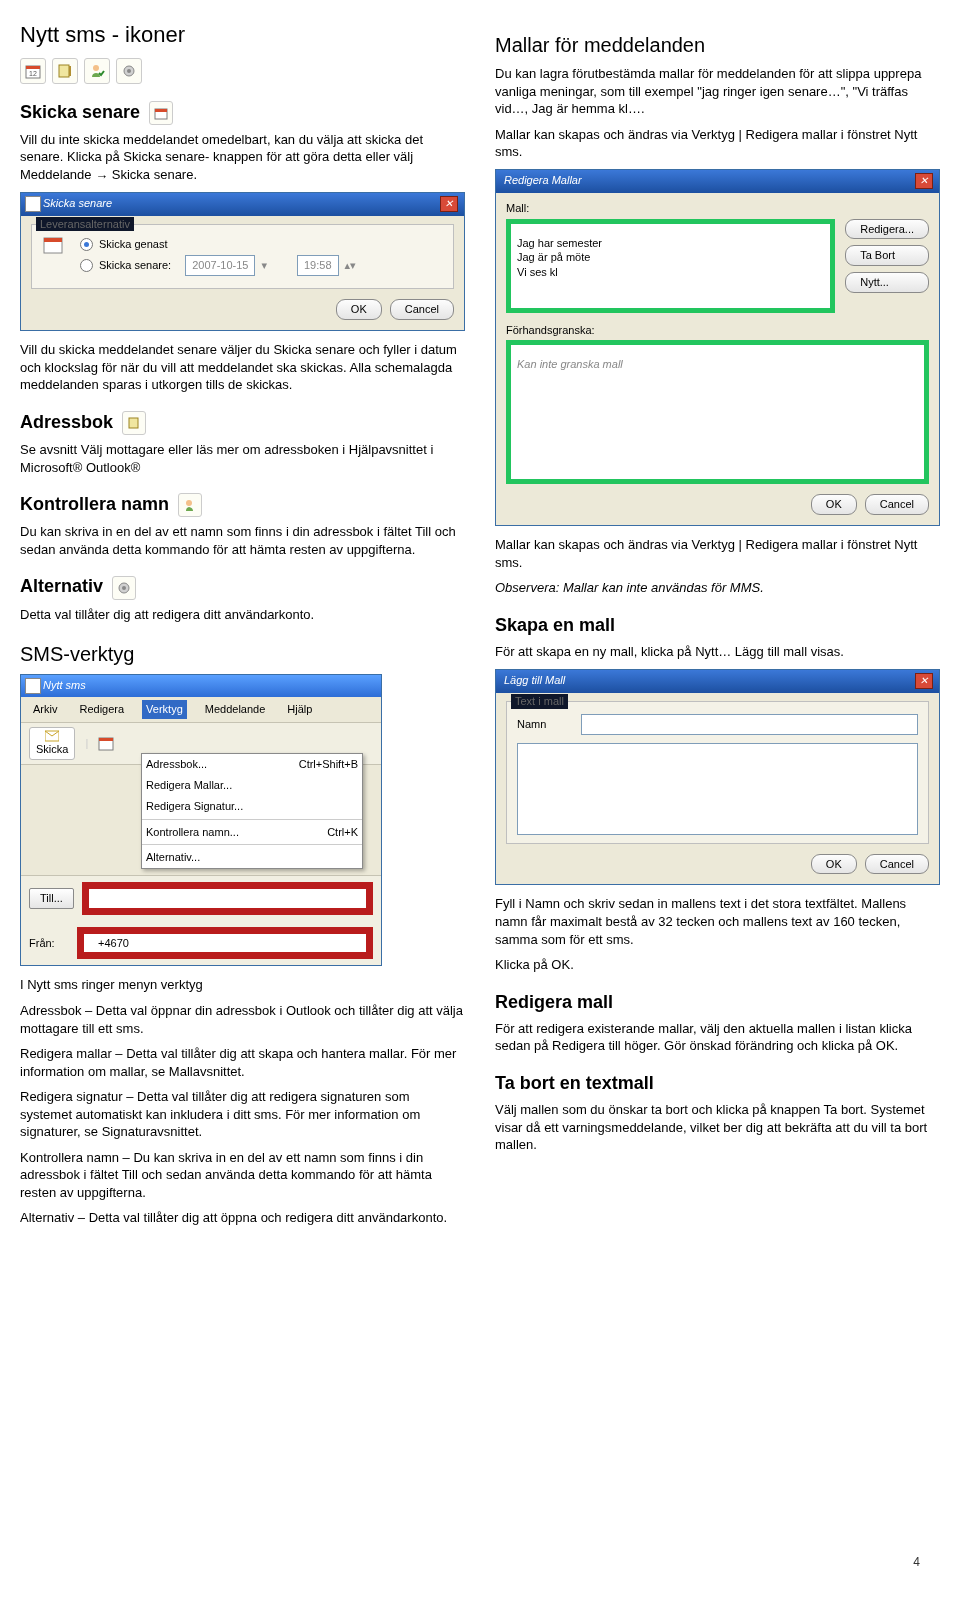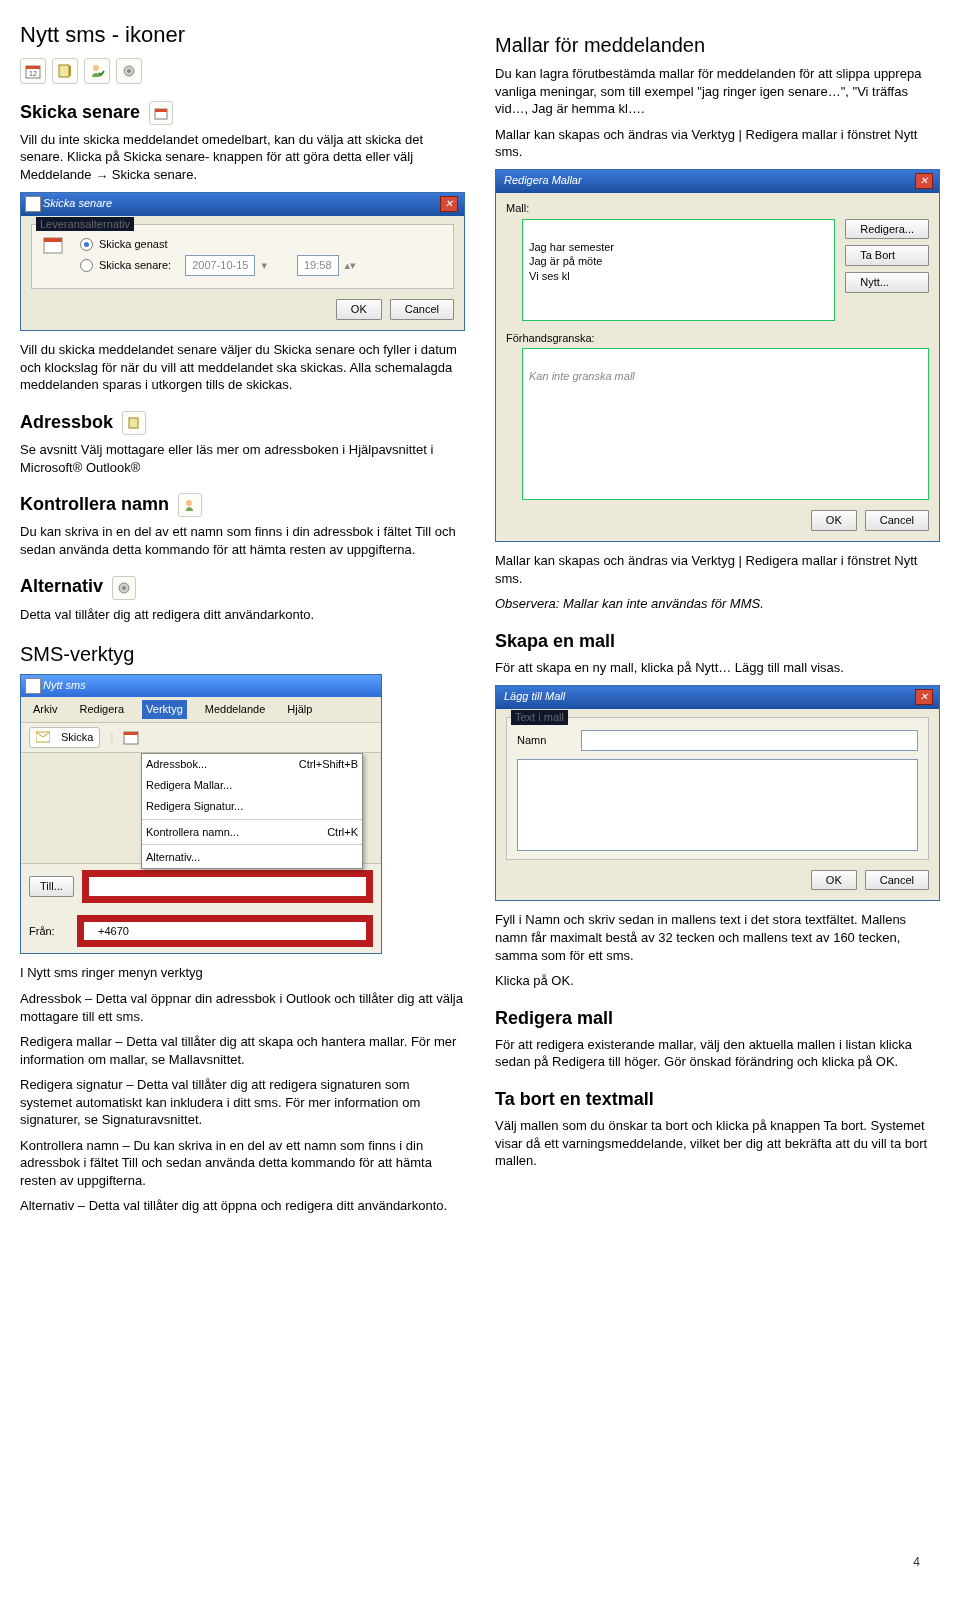--- a/index.html
+++ b/index.html
@@ -57,34 +57,34 @@
     background:#f7f5ec;
   }
   .grp .grplabel{
     position:absolute;top:-8px;left:4px;background:#0f172a;padding:0 4px;color:#666;
   }
   .radio{display:flex;align-items:center;gap:6px;margin:4px 0;}
   .radio .dot{width:11px;height:11px;border:1px solid #777;border-radius:50%;background:#fff;display:flex;align-items:center;justify-content:center;}
   .radio .dot.sel::after{content:"";width:5px;height:5px;background:#3b78d8;border-radius:50%;}
   .txtbox{border:1px solid #7f9db9;background:#fff;padding:2px 6px;color:#888;margin-left:24px;}
   .btnrow{display:flex;justify-content:flex-end;gap:8px;margin-top:10px;}
-  .btn{border:1px solid #8a8a8a;background:linear-gradient(#fdfdfd,#e5e5e5);padding:2px 14px;border-radius:1px;font-size:11px;}
+  .btn{border:1px solid #8a8a8a;background:linear-gradient(#fdfdfd,#e5e5e5);padding:2px 14px;border-radius:9px;font-size:11px;}
   
-  .listbox{border:1px solid #22c55e;background:#fff;min-height:60px;padding:20px 6px;margin-left:16px;}
+  .listbox{border:5px solid #22c55e;background:#fff;min-height:60px;padding:12px 6px;}
   .listbox div{line-height:1.35;}
   .two{display:flex;gap:10px;}
   .vbtns{display:flex;flex-direction:column;gap:6px;}
   .lbl{display:block;font-size:11px;margin-bottom:3px;}
   
   .app .title{background:linear-gradient(#5aa0ff,#2d6dd6);}
   .menubar{background:#ece9d8;display:flex;gap:14px;padding:3px 8px;border-bottom:1px solid #c6c3b3;}
   .menubar .mi{padding:2px 4px;}
   .menubar .mi.sel{background:#316ac5;color:#fff;}
   .tb{background:#f1efe2;display:flex;align-items:center;gap:10px;padding:4px 8px;border-bottom:1px solid #c6c3b3;}
-  .tbbtn{display:flex;align-items:center;gap:11px;border:1px solid #bbb;padding:2px 6px;border-radius:3px;background:#fff;}
+  .tbbtn{display:flex;align-items:center;gap:0;border:1px solid #bbb;padding:2px 6px;border-radius:3px;background:#fff;flex-direction:column;}
   .dropdown{
     position:absolute;left:120px;top:56px;background:#fff;border:1px solid #8a8a8a;
     box-shadow:2px 2px 4px rgba(0,0,0,.3);min-width:220px;
   }
   .dropdown .row{display:flex;justify-content:space-between;padding:3px 4px;}
   .dropdown hr{border:none;border-top:1px solid #ccc;margin:2px 0;}
   .apprel{position:relative;}
   .formrow{display:flex;align-items:center;gap:8px;padding:6px 8px;background:#f1efe2;}
   .formrow .inputwide{border:7px solid #b91c1c;background:#fff;padding:2px 14px;flex:1;color:#000;}
   .formrow .smallbtn{border:1px solid #8a8a8a;background:linear-gradient(#fff,#e5e5e5);padding:2px 10px;border-radius:2px;}

